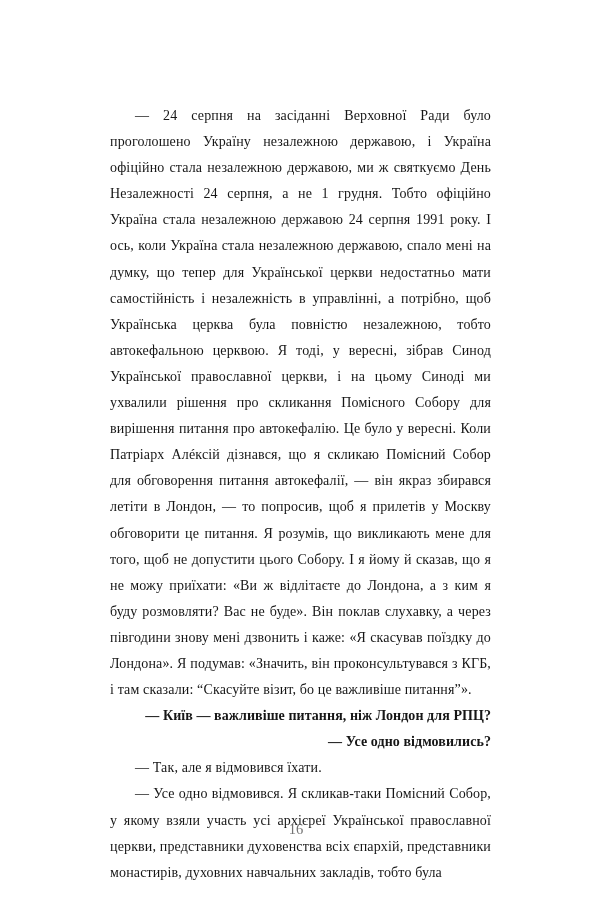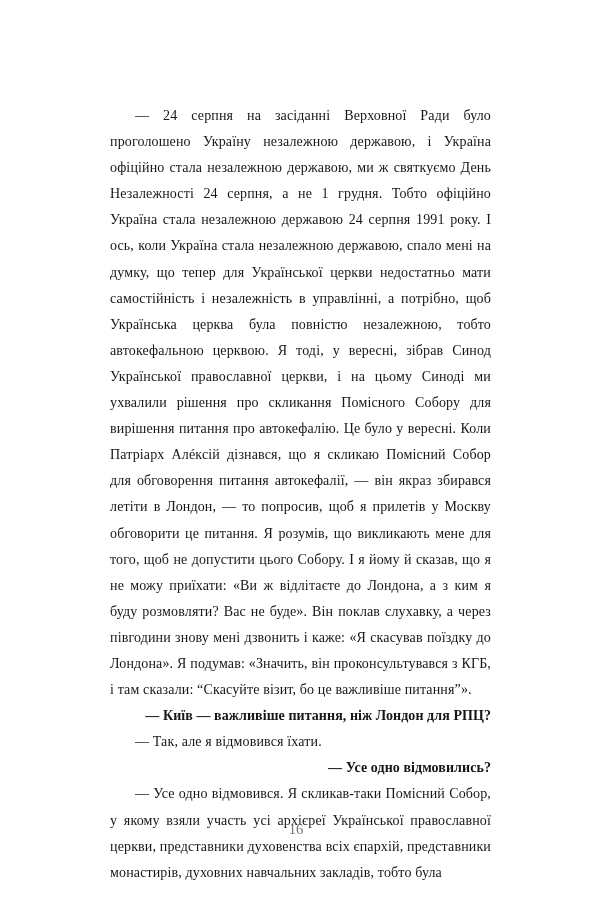--- a/index.html
+++ b/index.html
@@ -63,20 +63,20 @@
   }
 </style>
 </head>
 <body>
 
 <div class="page">
 
   <div class="text-block">
     <p class="para">— 24 серпня на засіданні Верховної Ради було проголошено Україну незалежною державою, і Україна офіційно стала незалежною державою, ми ж святкуємо День Незалежності 24 серпня, а не 1 грудня. Тобто офіційно Україна стала незалежною державою 24 серпня 1991 року. І ось, коли Україна стала незалежною державою, спало мені на думку, що тепер для Української церкви недостатньо мати самостійність і незалежність в управлінні, а потрібно, щоб Українська церква була повністю незалежною, тобто автокефальною церквою. Я тоді, у вересні, зібрав Синод Української православної церкви, і на цьому Синоді ми ухвалили рішення про скликання Помісного Собору для вирішення питання про автокефалію. Це було у вересні. Коли Патріарх Алéксій дізнався, що я скликаю Помісний Собор для обговорення питання автокефалії, — він якраз збирався летіти в Лондон, — то попросив, щоб я прилетів у Москву обговорити це питання. Я розумів, що викликають мене для того, щоб не допустити цього Собору. І я йому й сказав, що я не можу приїхати: «Ви ж відлітаєте до Лондона, а з ким я буду розмовляти? Вас не буде». Він поклав слухавку, а через півгодини знову мені дзвонить і каже: «Я скасував поїздку до Лондона». Я подумав: «Значить, він проконсультувався з КГБ, і там сказали: “Скасуйте візит, бо це важливіше питання”».</p>
     <p class="para bold">— Київ — важливіше питання, ніж Лондон для РПЦ?</p>
+    <p class="para bold">— Усе одно відмовились?</p>
     <p class="para plain">— Так, але я відмовився їхати.</p>
-    <p class="para bold">— Усе одно відмовились?</p>
     <p class="para">— Усе одно відмовився. Я скликав-таки Помісний Собор, у якому взяли участь усі архієреї Української православної церкви, представники духовенства всіх єпархій, представники монастирів, духовних навчальних закладів, тобто була</p>
   </div>
 
   <div class="page-number">16</div>
 
 </div>
 
 </body></html>

